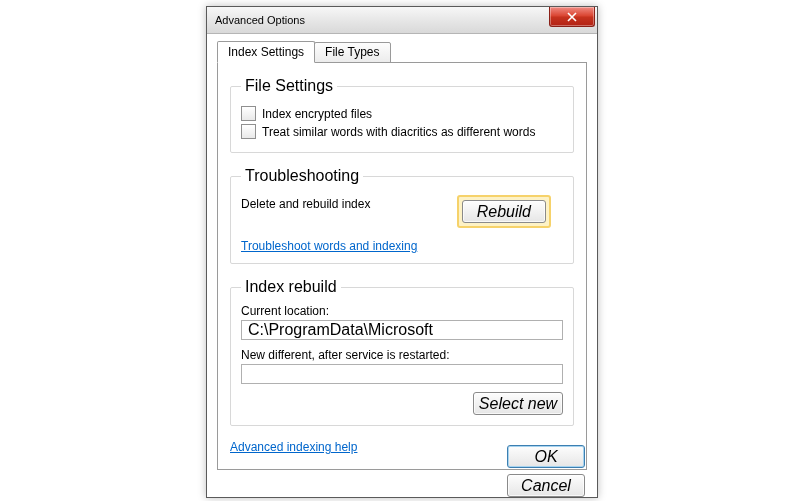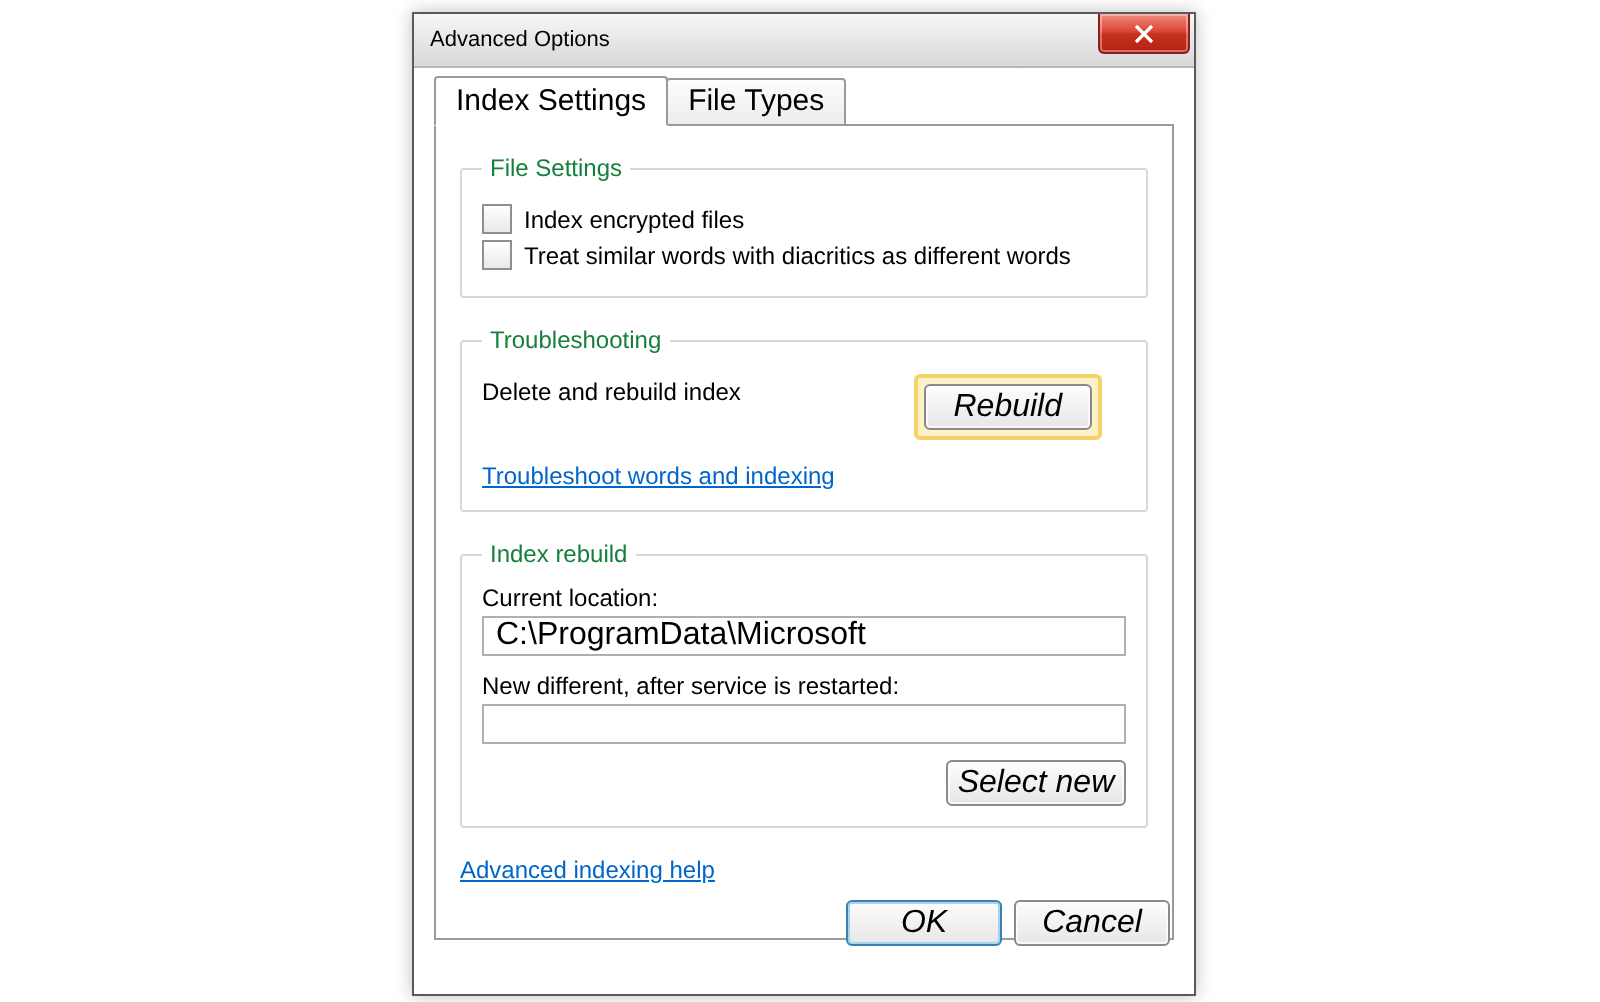--- a/index.html
+++ b/index.html
@@ -59,21 +59,21 @@
     left: 10px; right: 10px; top: 34px; bottom: 38px;
   }
   .tabstrip {
     display: flex;
     align-items: flex-end;
     height: 22px;
   }
   .tab {
     border: 1px solid #9a9a9a;
     background: #fff;
-    font-size: 15px;
+    font-size: 12px;
     padding: 2px 10px 3px 10px;
     border-radius: 2px 2px 0 0;
     margin-right: 0;
     position: relative;
   }
   .tab.active {
     border-bottom: 1px solid #fff;
     z-index: 2;
     padding-top: 3px;
   }
@@ -91,23 +91,23 @@
     position: relative;
     height: 380px;
   }
   fieldset.group {
     border: 1px solid #d8d8d8;
     border-radius: 2px;
     margin: 0 0 14px 0;
     padding: 8px 10px 10px 10px;
   }
   fieldset.group legend {
-    font-size: 12px;
+    font-size: 16px;
     padding: 0 4px;
-    color: #15803d;
+    color: #000000;
   }
   .row {
     display: flex;
     align-items: center;
     margin: 3px 0;
   }
   .cb {
     width: 13px; height: 13px;
     border: 1px solid #8f8f8f;
     background: linear-gradient(to bottom, #fff, #e9e9e9);
@@ -153,23 +153,24 @@
     width: 100%;
     box-sizing: border-box;
     padding: 2px 6px;
     font-size: 16px;
     font-family: inherit;
   }
   .label { margin: 0 0 2px 0; display: block; }
   .footer {
     position: absolute;
     right: 12px;
-    bottom: 24px;
+    bottom: 0;
     display: flex;
     gap: 6px;
+    flex-direction: column;
   }
   .footer .btn { width: 76px; padding: 0; }
   .help-link-bottom {
     margin-top: 12px;
   }
   .selnew-row { text-align: right; margin-top: 8px; }
 </style>
 </head>
 <body>
 

